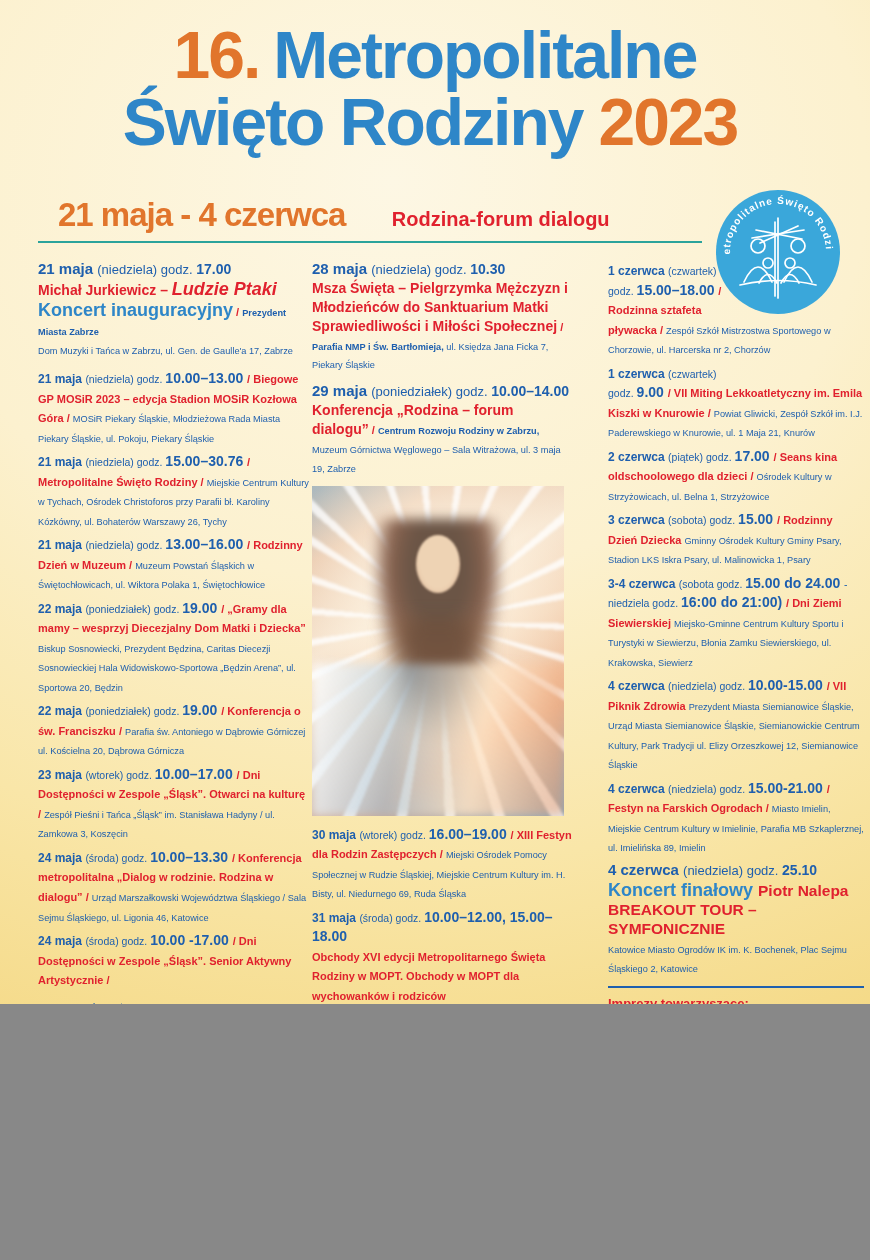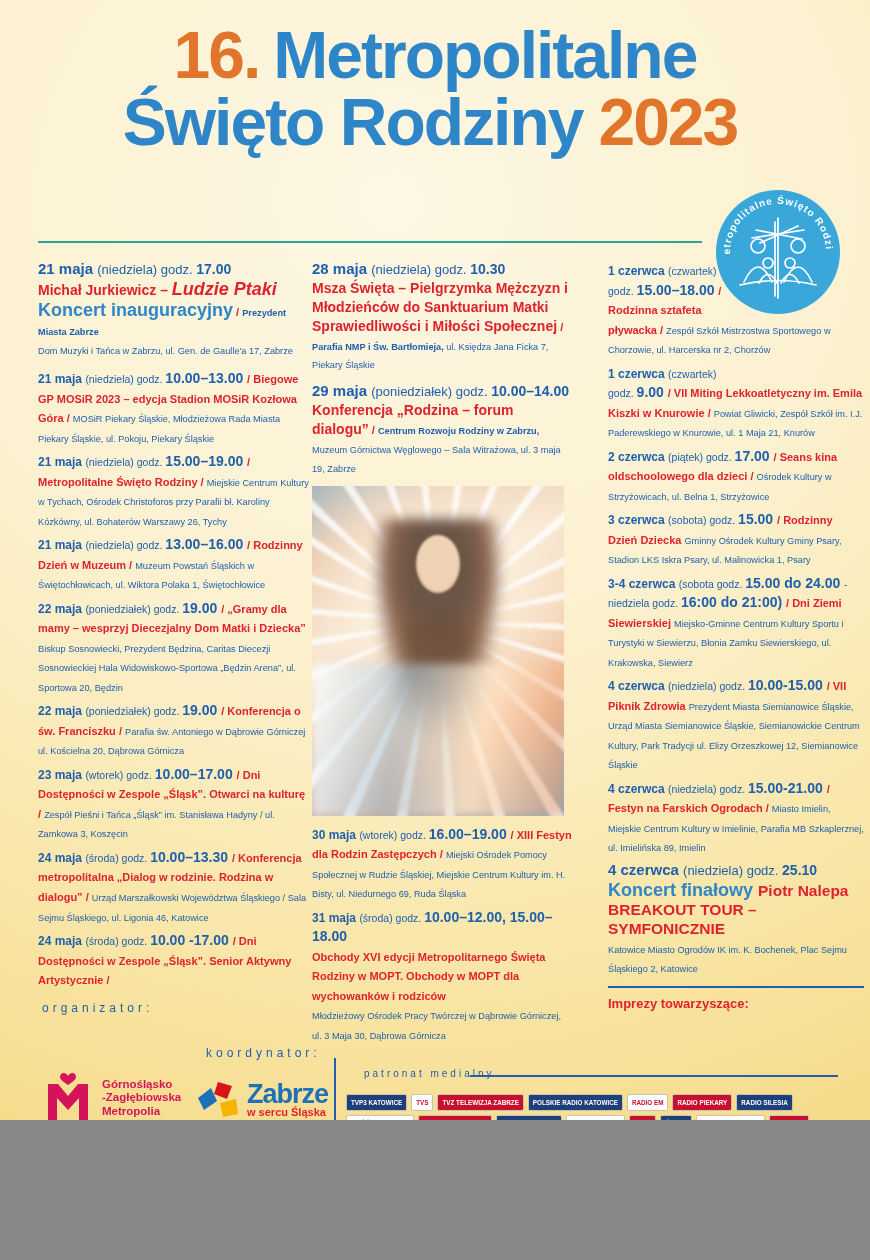--- a/index.html
+++ b/index.html
@@ -1,21 +1,21 @@
 <!DOCTYPE html>
 <html lang="pl"><head>
 <meta charset="utf-8">
 <style>
   :root{
     --blue:#1e5fae; --red:#e0212e; --sky:#2e86c8; --orange:#e1752c;
     --teal:#2ba39b; --pink:#d4145a; --zblue:#1d71b8;
   }
   html,body{margin:0;padding:0;background:#888;}
   .poster{
-    position:relative; width:870px; height:1120px; overflow:hidden;
+    position:relative; width:870px; height:1004px; overflow:hidden;
     font-family:"Liberation Sans","DejaVu Sans",sans-serif;
     background:radial-gradient(ellipse 130% 95% at 45% 18%, #fdf7e4 0%, #fcf1cf 42%, #f9e6a8 72%, #f4d883 100%);
   }
   
   .title-line{ text-align:center; font-weight:bold; letter-spacing:-2px; line-height:1.02; }
   .title-line1{ margin-top:22px; font-size:66px; }
   .title-line2{ font-size:66px; }
   .t-num{ color:var(--orange); margin-right:14px; }
   .t-blue{ color:var(--sky); }
   .date-row{ position:absolute; left:58px; top:196px; width:660px; }
@@ -92,20 +92,24 @@
 <body>
 
 <div class="poster">
 
   <div class="title-line title-line1">
     <span class="t-num">16.</span><span class="t-blue">Metropolitalne</span>
   </div>
   <div class="title-line title-line2">
     <span class="t-blue">Święto Rodziny</span><span class="t-num" style="margin-left:16px;margin-right:10px">2023</span>
   </div>
+  <div class="date-row">
+    <span class="dates">21 maja - 4 czerwca</span>
+    <span class="tagline">Rodzina-forum dialogu</span>
+  </div>
   <div class="header-rule"></div>
 
   <div class="badge">
     <svg width="128" height="128" viewBox="0 0 128 128">
       <circle cx="64" cy="64" r="62" fill="#3aa7da"></circle>
       <defs>
           <path id="arcp" d="M 16 64 A 48 48 0 0 1 112 64" fill="none"></path>
         </defs>
       <text font-size="10" font-weight="bold" fill="#ffffff" letter-spacing="1">
         <textPath href="#arcp" startOffset="50%" text-anchor="middle">Metropolitalne Święto Rodziny</textPath>
@@ -125,21 +129,21 @@
         <circle cx="76" cy="75" r="5"></circle>
         <path d="M67 95 Q76 78 85 95"></path>
         <path d="M26 97 Q64 88 102 97"></path>
       </g>
     </svg>
   </div>
 
   <div class="col" id="col-left">
       <p class="event lead"><span class="sg-D">21 maja </span><span class="sg-P">(niedziela) godz. </span><span class="sg-T">17.00</span><br><span class="sg-R">Michał Jurkiewicz – </span><span class="sg-RI">Ludzie Ptaki</span><br><span class="sg-B">Koncert inauguracyjny</span><span class="sg-r"> / </span><span class="sg-eb">Prezydent Miasta Zabrze</span><br><span class="sg-e">Dom Muzyki i Tańca w Zabrzu, ul. Gen. de Gaulle'a 17, Zabrze</span></p>
       <p class="event"><span class="sg-d">21 maja </span><span class="sg-p">(niedziela) godz. </span><span class="sg-t">10.00–13.00 </span><span class="sg-r">/ Biegowe GP MOSiR 2023 – edycja Stadion MOSiR Kozłowa Góra </span><span class="sg-r">/ </span><span class="sg-e">MOSiR Piekary Śląskie, Młodzieżowa Rada Miasta Piekary Śląskie, ul. Pokoju, Piekary Śląskie</span></p>
-      <p class="event"><span class="sg-d">21 maja </span><span class="sg-p">(niedziela) godz. </span><span class="sg-t">15.00–19.00 </span><span class="sg-r">/ Metropolitalne Święto Rodziny </span><span class="sg-r">/ </span><span class="sg-e">Miejskie Centrum Kultury w Tychach, Ośrodek Christoforos przy Parafii bł. Karoliny Kózkówny, ul. Bohaterów Warszawy 26, Tychy</span></p>
+      <p class="event"><span class="sg-d">21 maja </span><span class="sg-p">(niedziela) godz. </span><span class="sg-t">15.00–30.76 </span><span class="sg-r">/ Metropolitalne Święto Rodziny </span><span class="sg-r">/ </span><span class="sg-e">Miejskie Centrum Kultury w Tychach, Ośrodek Christoforos przy Parafii bł. Karoliny Kózkówny, ul. Bohaterów Warszawy 26, Tychy</span></p>
       <p class="event"><span class="sg-d">21 maja </span><span class="sg-p">(niedziela) godz. </span><span class="sg-t">13.00–16.00 </span><span class="sg-r">/ Rodzinny Dzień w Muzeum </span><span class="sg-r">/ </span><span class="sg-e">Muzeum Powstań Śląskich w Świętochłowicach, ul. Wiktora Polaka 1, Świętochłowice</span></p>
       <p class="event"><span class="sg-d">22 maja </span><span class="sg-p">(poniedziałek) godz. </span><span class="sg-t">19.00 </span><span class="sg-r">/ „Gramy dla mamy – wesprzyj Diecezjalny Dom Matki i Dziecka” </span><span class="sg-e">Biskup Sosnowiecki, Prezydent Będzina, Caritas Diecezji Sosnowieckiej Hala Widowiskowo-Sportowa „Będzin Arena”, ul. Sportowa 20, Będzin</span></p>
       <p class="event"><span class="sg-d">22 maja </span><span class="sg-p">(poniedziałek) godz. </span><span class="sg-t">19.00 </span><span class="sg-r">/ Konferencja o św. Franciszku </span><span class="sg-r">/ </span><span class="sg-e">Parafia św. Antoniego w Dąbrowie Górniczej ul. Kościelna 20, Dąbrowa Górnicza</span></p>
       <p class="event"><span class="sg-d">23 maja </span><span class="sg-p">(wtorek) godz. </span><span class="sg-t">10.00–17.00 </span><span class="sg-r">/ Dni Dostępności w Zespole „Śląsk”. Otwarci na kulturę </span><span class="sg-r">/ </span><span class="sg-e">Zespół Pieśni i Tańca „Śląsk” im. Stanisława Hadyny / ul. Zamkowa 3, Koszęcin</span></p>
       <p class="event"><span class="sg-d">24 maja </span><span class="sg-p">(środa) godz. </span><span class="sg-t">10.00–13.30 </span><span class="sg-r">/ Konferencja metropolitalna „Dialog w rodzinie. Rodzina w dialogu” </span><span class="sg-r">/ </span><span class="sg-e">Urząd Marszałkowski Województwa Śląskiego / Sala Sejmu Śląskiego, ul. Ligonia 46, Katowice</span></p>
       <p class="event"><span class="sg-d">24 maja </span><span class="sg-p">(środa) godz. </span><span class="sg-t">10.00 -17.00 </span><span class="sg-r">/ Dni Dostępności w Zespole „Śląsk”. Senior Aktywny Artystycznie </span><span class="sg-r">/ </span></p>
     </div>
 
   <div class="col" id="col-mid">
     <div id="mid-top">

